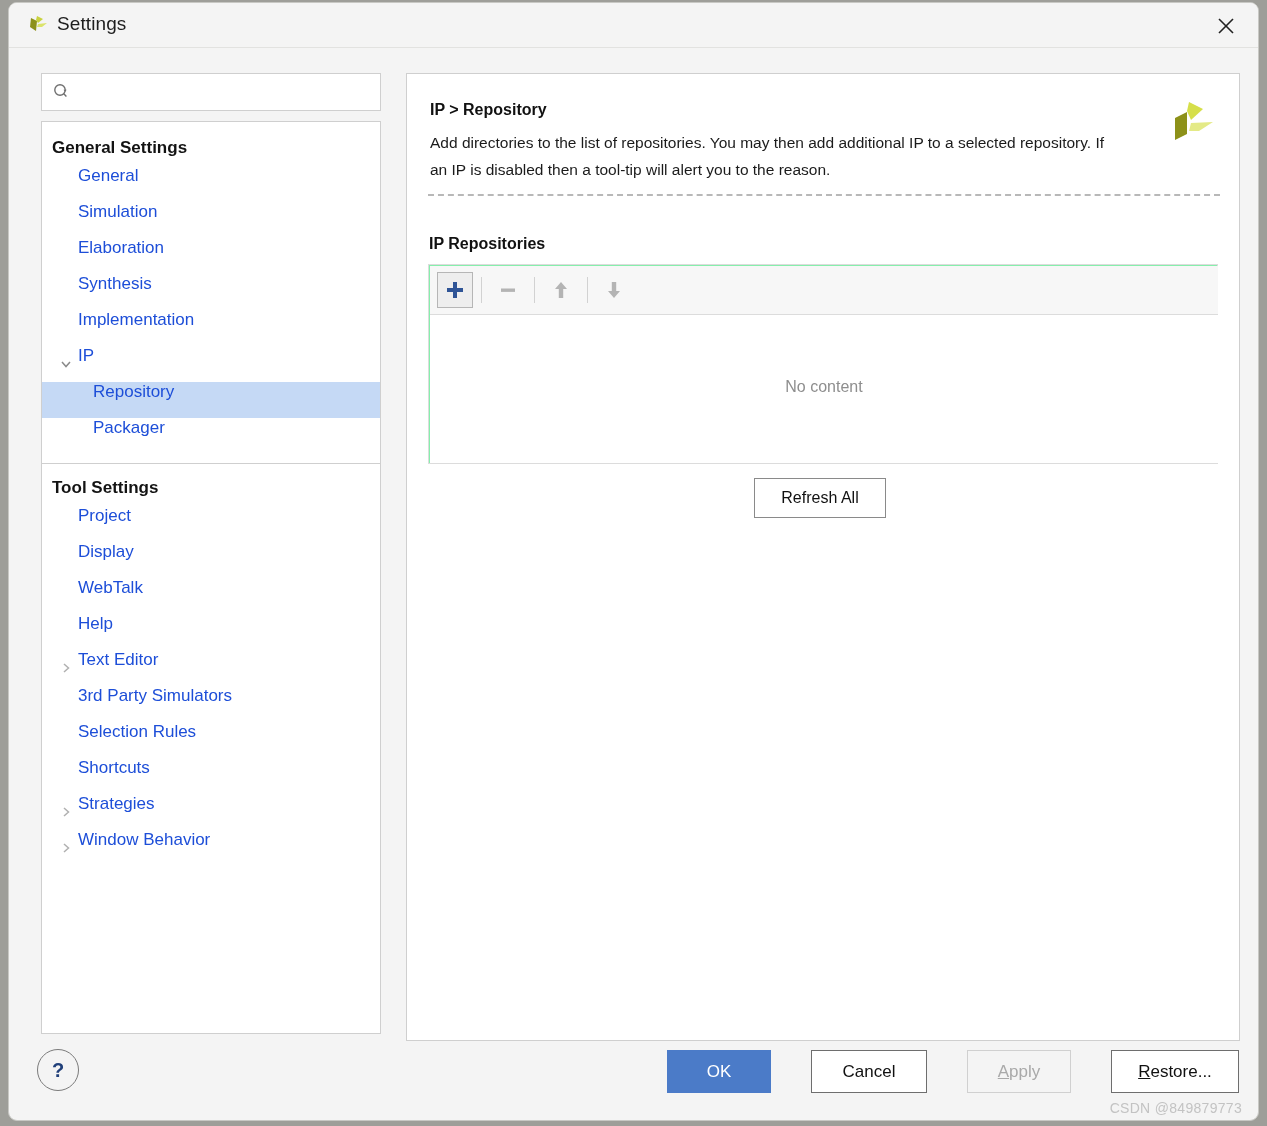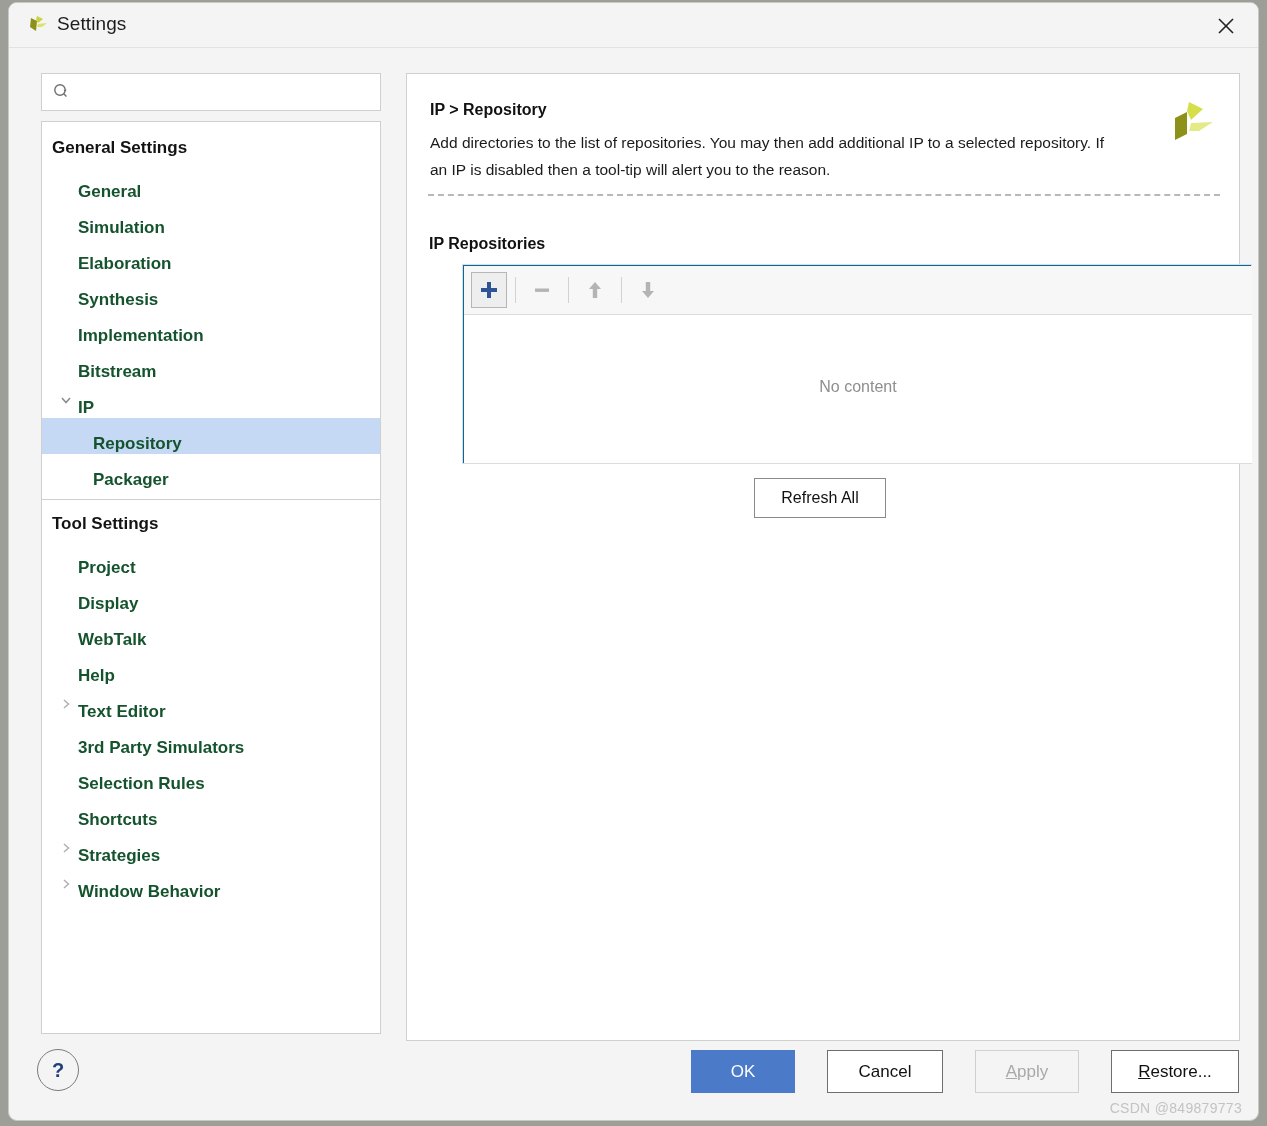--- a/index.html
+++ b/index.html
@@ -124,26 +124,25 @@
     display: flex;
     align-items: center;
     padding-left: 10px;
     font-size: 17px;
     font-weight: bold;
     color: #131313;
   }
   .tree-row {
     height: 36px;
     display: flex;
-    align-items: flex-end;
+    align-items: flex-start;
     font-size: 17px;
-    color: #14532d;
+    color: #1d4ed8;
     position: relative;
     cursor: default;
-    font-weight: bold;
   }
   .tree-row.level1 { padding-left: 36px; }
   .tree-row.level2 { padding-left: 51px; }
   .tree-row.selected { background: #c5d9f5; }
   .twisty {
     position: absolute;
     left: 17px;
     top: 50%;
     transform: translateY(-50%);
     width: 14px;
@@ -218,24 +217,23 @@
     color: #111;
   }
 
   
   .list-widget {
     position: absolute;
     left: 21px;
     top: 190px;
     width: 790px;
     height: 200px;
-    background: #0369a1;
+    background: #86efac;
     border: 1px solid #dcdcdc;
     box-sizing: border-box;
-    margin-left: 34px;
   }
   .list-toolbar {
     position: absolute;
     left: 1px; top: 1px;
     width: 788px;
     height: 48px;
     background: #f7f7f7;
     display: flex;
     align-items: center;
     padding-left: 7px;
@@ -314,21 +312,21 @@
     font-weight: bold;
     cursor: pointer;
     box-sizing: border-box;
   }
   .footer-btns {
     position: absolute;
     right: 19px;
     bottom: 27px;
     display: flex;
     align-items: center;
-    gap: 32px;
+    gap: 40px;
   }
   .btn {
     height: 43px;
     font-family: "Liberation Sans", sans-serif;
     font-size: 17px;
     box-sizing: border-box;
     cursor: pointer;
     display: flex;
     align-items: center;
     justify-content: center;
@@ -414,23 +412,20 @@
               <span>Simulation</span>
             </div>
             <div class="tree-row level1">
               <span>Elaboration</span>
             </div>
             <div class="tree-row level1">
               <span>Synthesis</span>
             </div>
             <div class="tree-row level1">
               <span>Implementation</span>
-            </div>
-            <div class="tree-row level1">
-              <span>Bitstream</span>
             </div>
             <div class="tree-row level1">
               <span class="twisty">
                 <svg width="14" height="14" viewBox="0 0 14 14">
                   <polyline points="3,5 7,9.5 11,5" fill="none" stroke="#8a8a8a" stroke-width="1.5"></polyline>
                 </svg>
               </span>
               <span>IP</span>
             </div>
             <div class="tree-row level2 selected">

